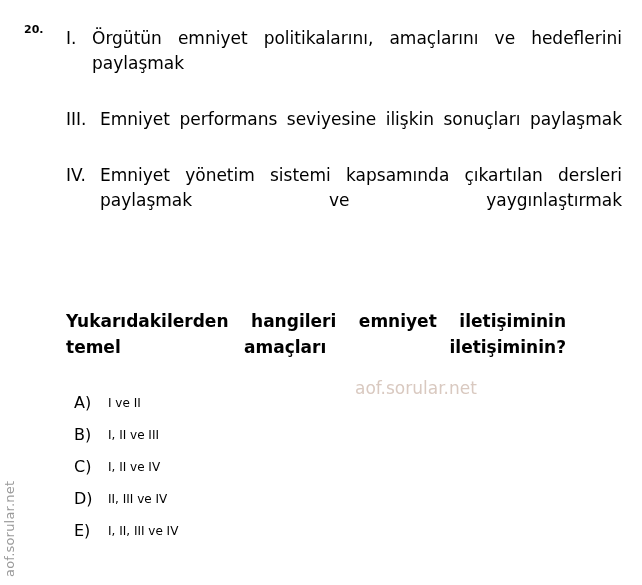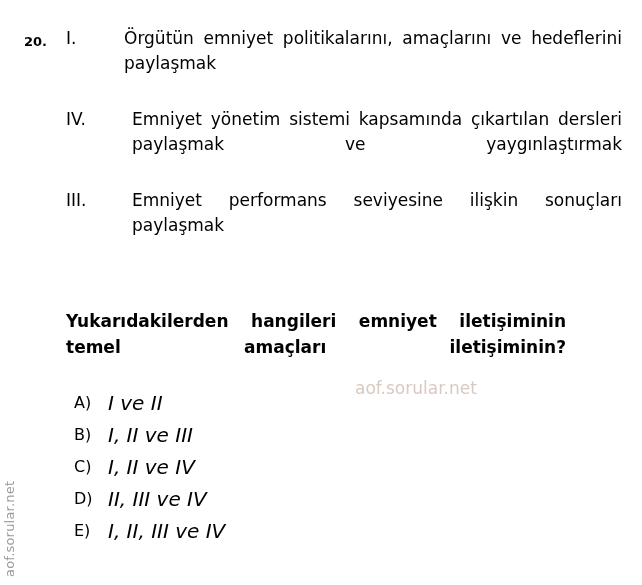--- a/index.html
+++ b/index.html
@@ -46,22 +46,22 @@
     top: 378px;
     color: #d9c9c0;
     font-size: 17px;
     font-family: "DejaVu Sans", sans-serif;
     white-space: nowrap;
   }
 
   .q-number {
     position: absolute;
     left: 24px;
-    top: 34px;
-    font-size: 13px;
+    top: 23px;
+    font-size: 11px;
     font-weight: bold;
   }
 
   .roman-list {
     position: absolute;
     left: 66px;
     top: 26px;
     width: 556px;
   }
 
@@ -82,21 +82,20 @@
   .roman-label.wide {
     min-width: 34px;
   }
 
   .roman-text {
     flex: 1 1 auto;
     font-size: 17px;
     line-height: 25px;
     text-align: justify;
     text-justify: inter-word;
-    margin-left: 32px;
   }
   .roman-text::after {
     content: "";
     display: inline-block;
     width: 100%;
   }
 
   .stem {
     position: absolute;
     left: 66px;
@@ -129,47 +128,46 @@
 
   .option-letter {
     flex: 0 0 auto;
     width: 34px;
     font-size: 16px;
     line-height: 22px;
   }
 
   .option-text {
     flex: 1 1 auto;
-    font-size: 20px;
+    font-size: 12px;
     line-height: 22px;
-    font-style: italic;
   }
 </style>
 </head>
 <body>
 
 <div class="page">
 
   <div class="side-watermark">aof.sorular.net</div>
   <div class="center-watermark">aof.sorular.net</div>
 
   <div class="q-number">20.</div>
 
   <div class="roman-list">
     <div class="roman-item">
       <div class="roman-label">I.</div>
       <div class="roman-text">Örgütün emniyet politikalarını, amaçlarını ve hedeflerini paylaşmak</div>
     </div>
     <div class="roman-item">
+      <div class="roman-label wide">III.</div>
+      <div class="roman-text">Emniyet performans seviyesine ilişkin sonuçları paylaşmak</div>
+    </div>
+    <div class="roman-item">
       <div class="roman-label wide">IV.</div>
       <div class="roman-text">Emniyet yönetim sistemi kapsamında çıkartılan dersleri paylaşmak ve yaygınlaştırmak</div>
-    </div>
-    <div class="roman-item">
-      <div class="roman-label wide">III.</div>
-      <div class="roman-text">Emniyet performans seviyesine ilişkin sonuçları paylaşmak</div>
     </div>
   </div>
 
   <div class="stem">Yukarıdakilerden hangileri emniyet iletişiminin temel amaçları iletişiminin?</div>
 
   <div class="options">
     <div class="option">
       <div class="option-letter">A)</div>
       <div class="option-text">I ve II</div>
     </div>

